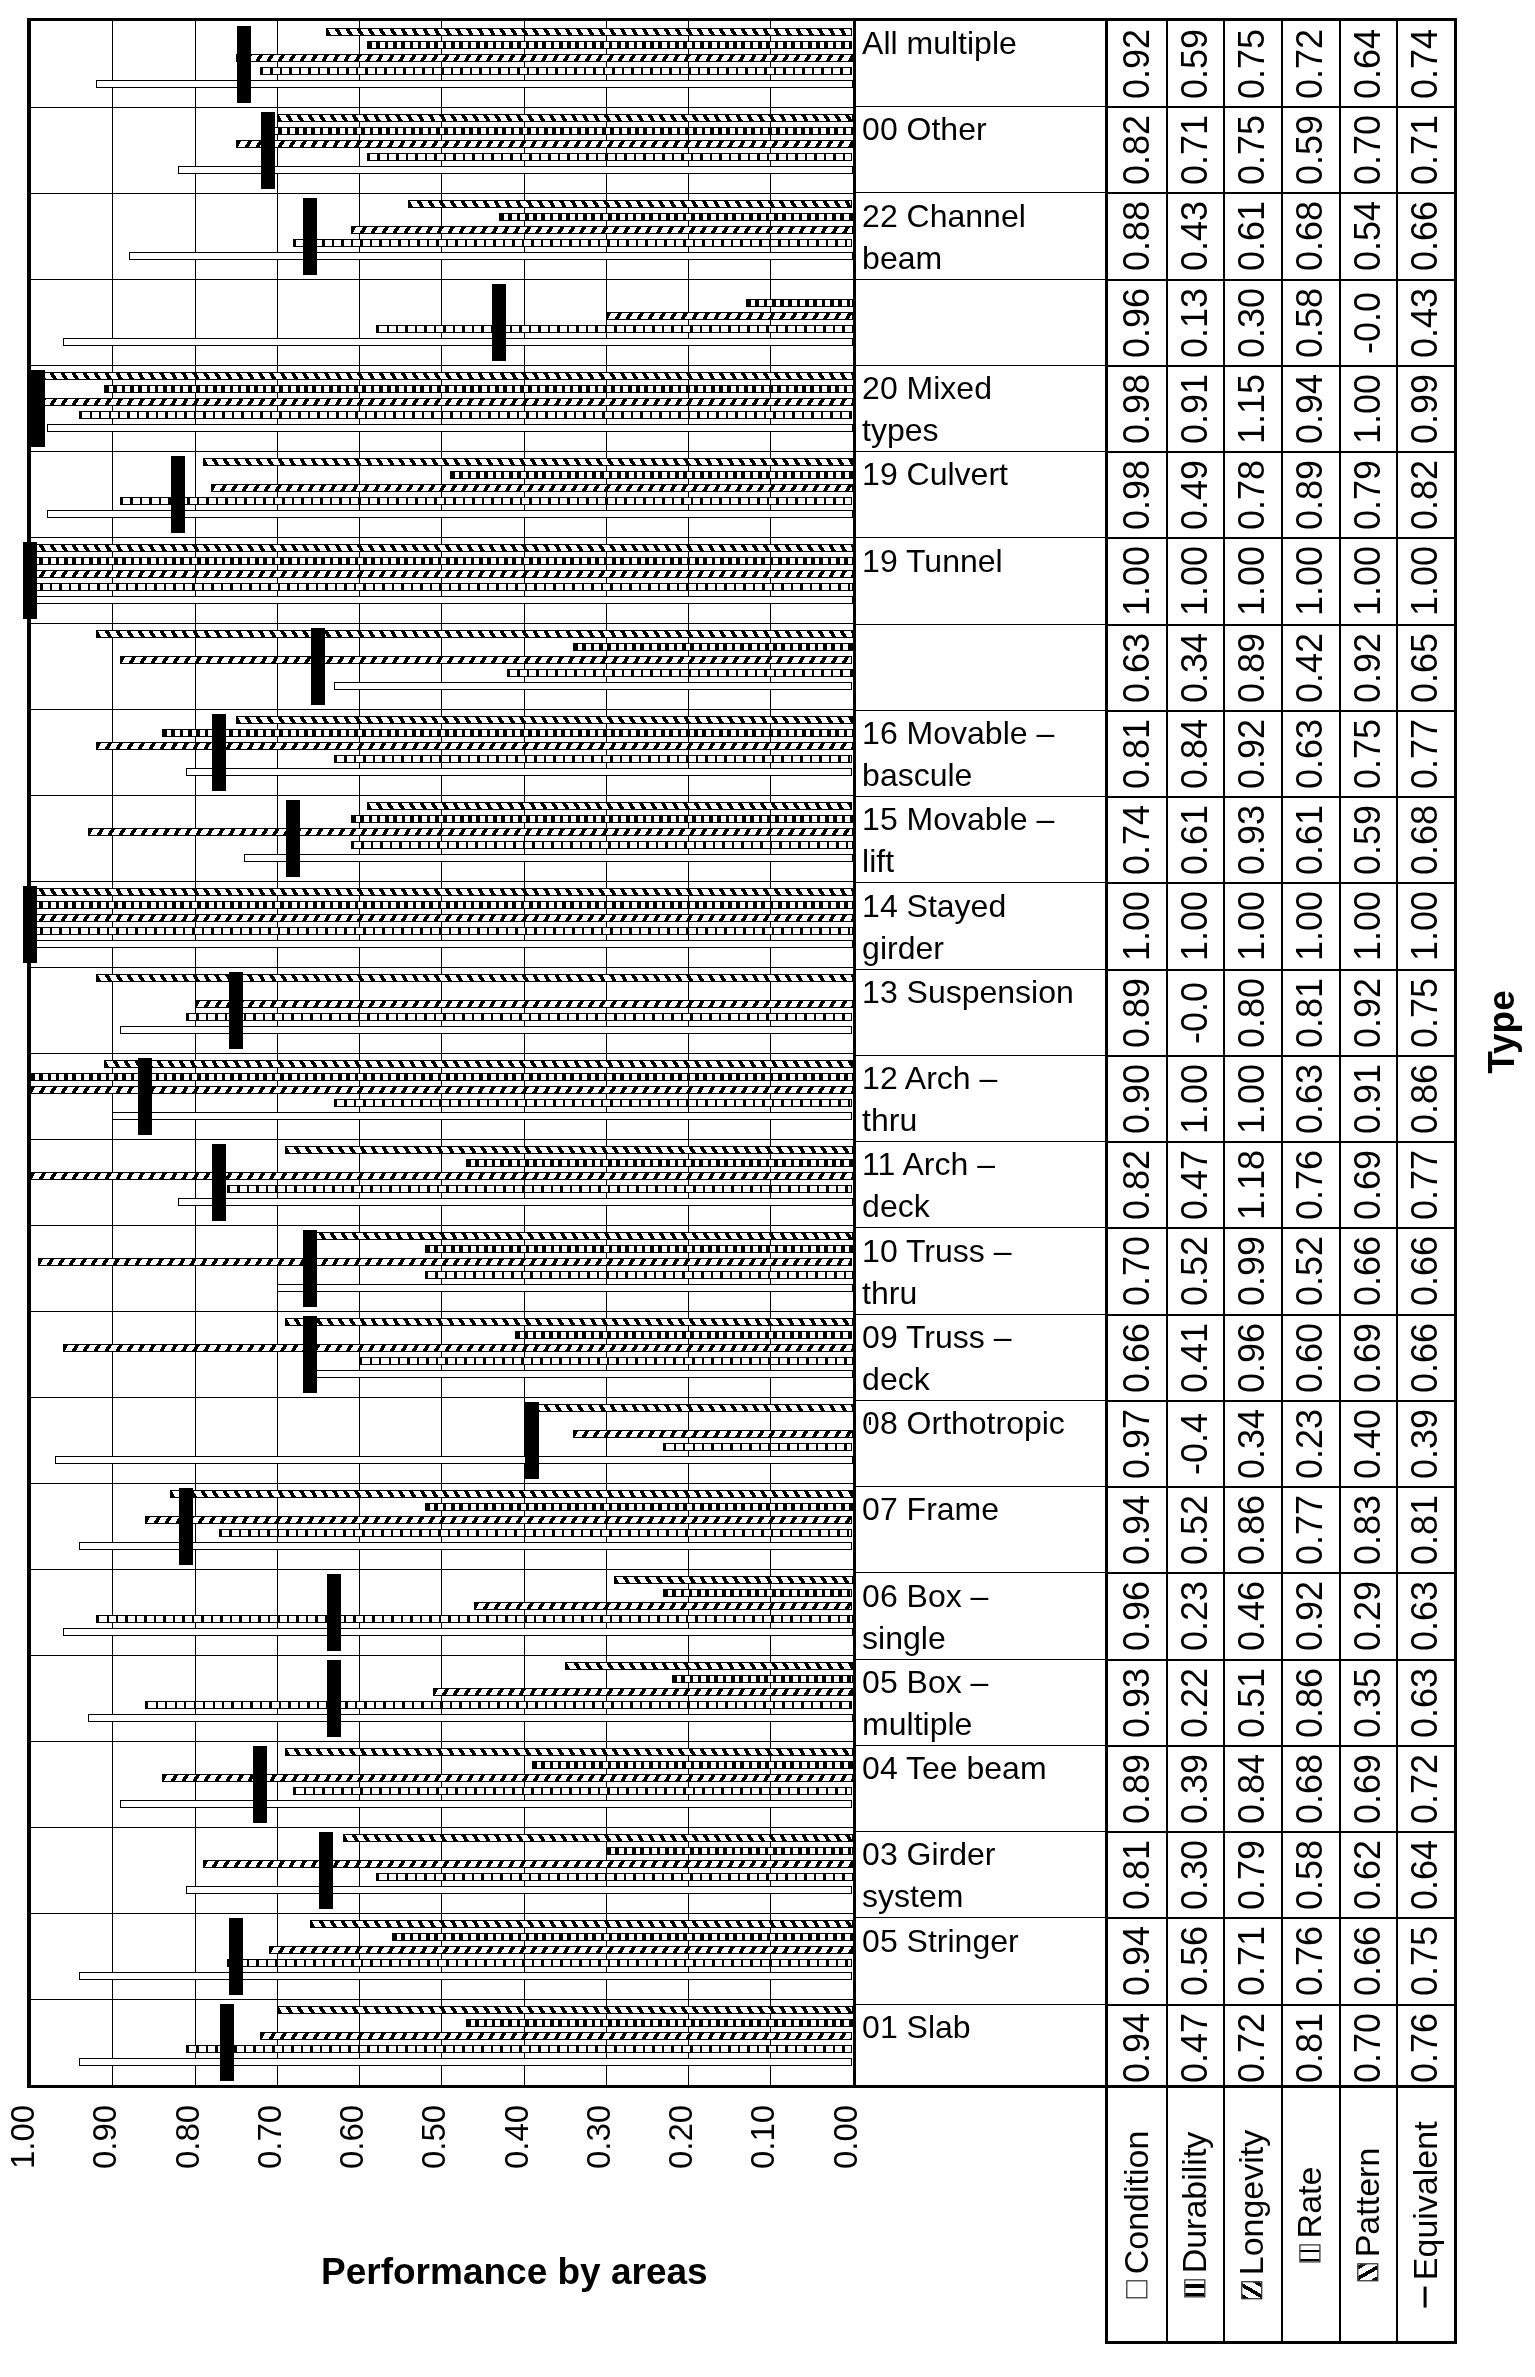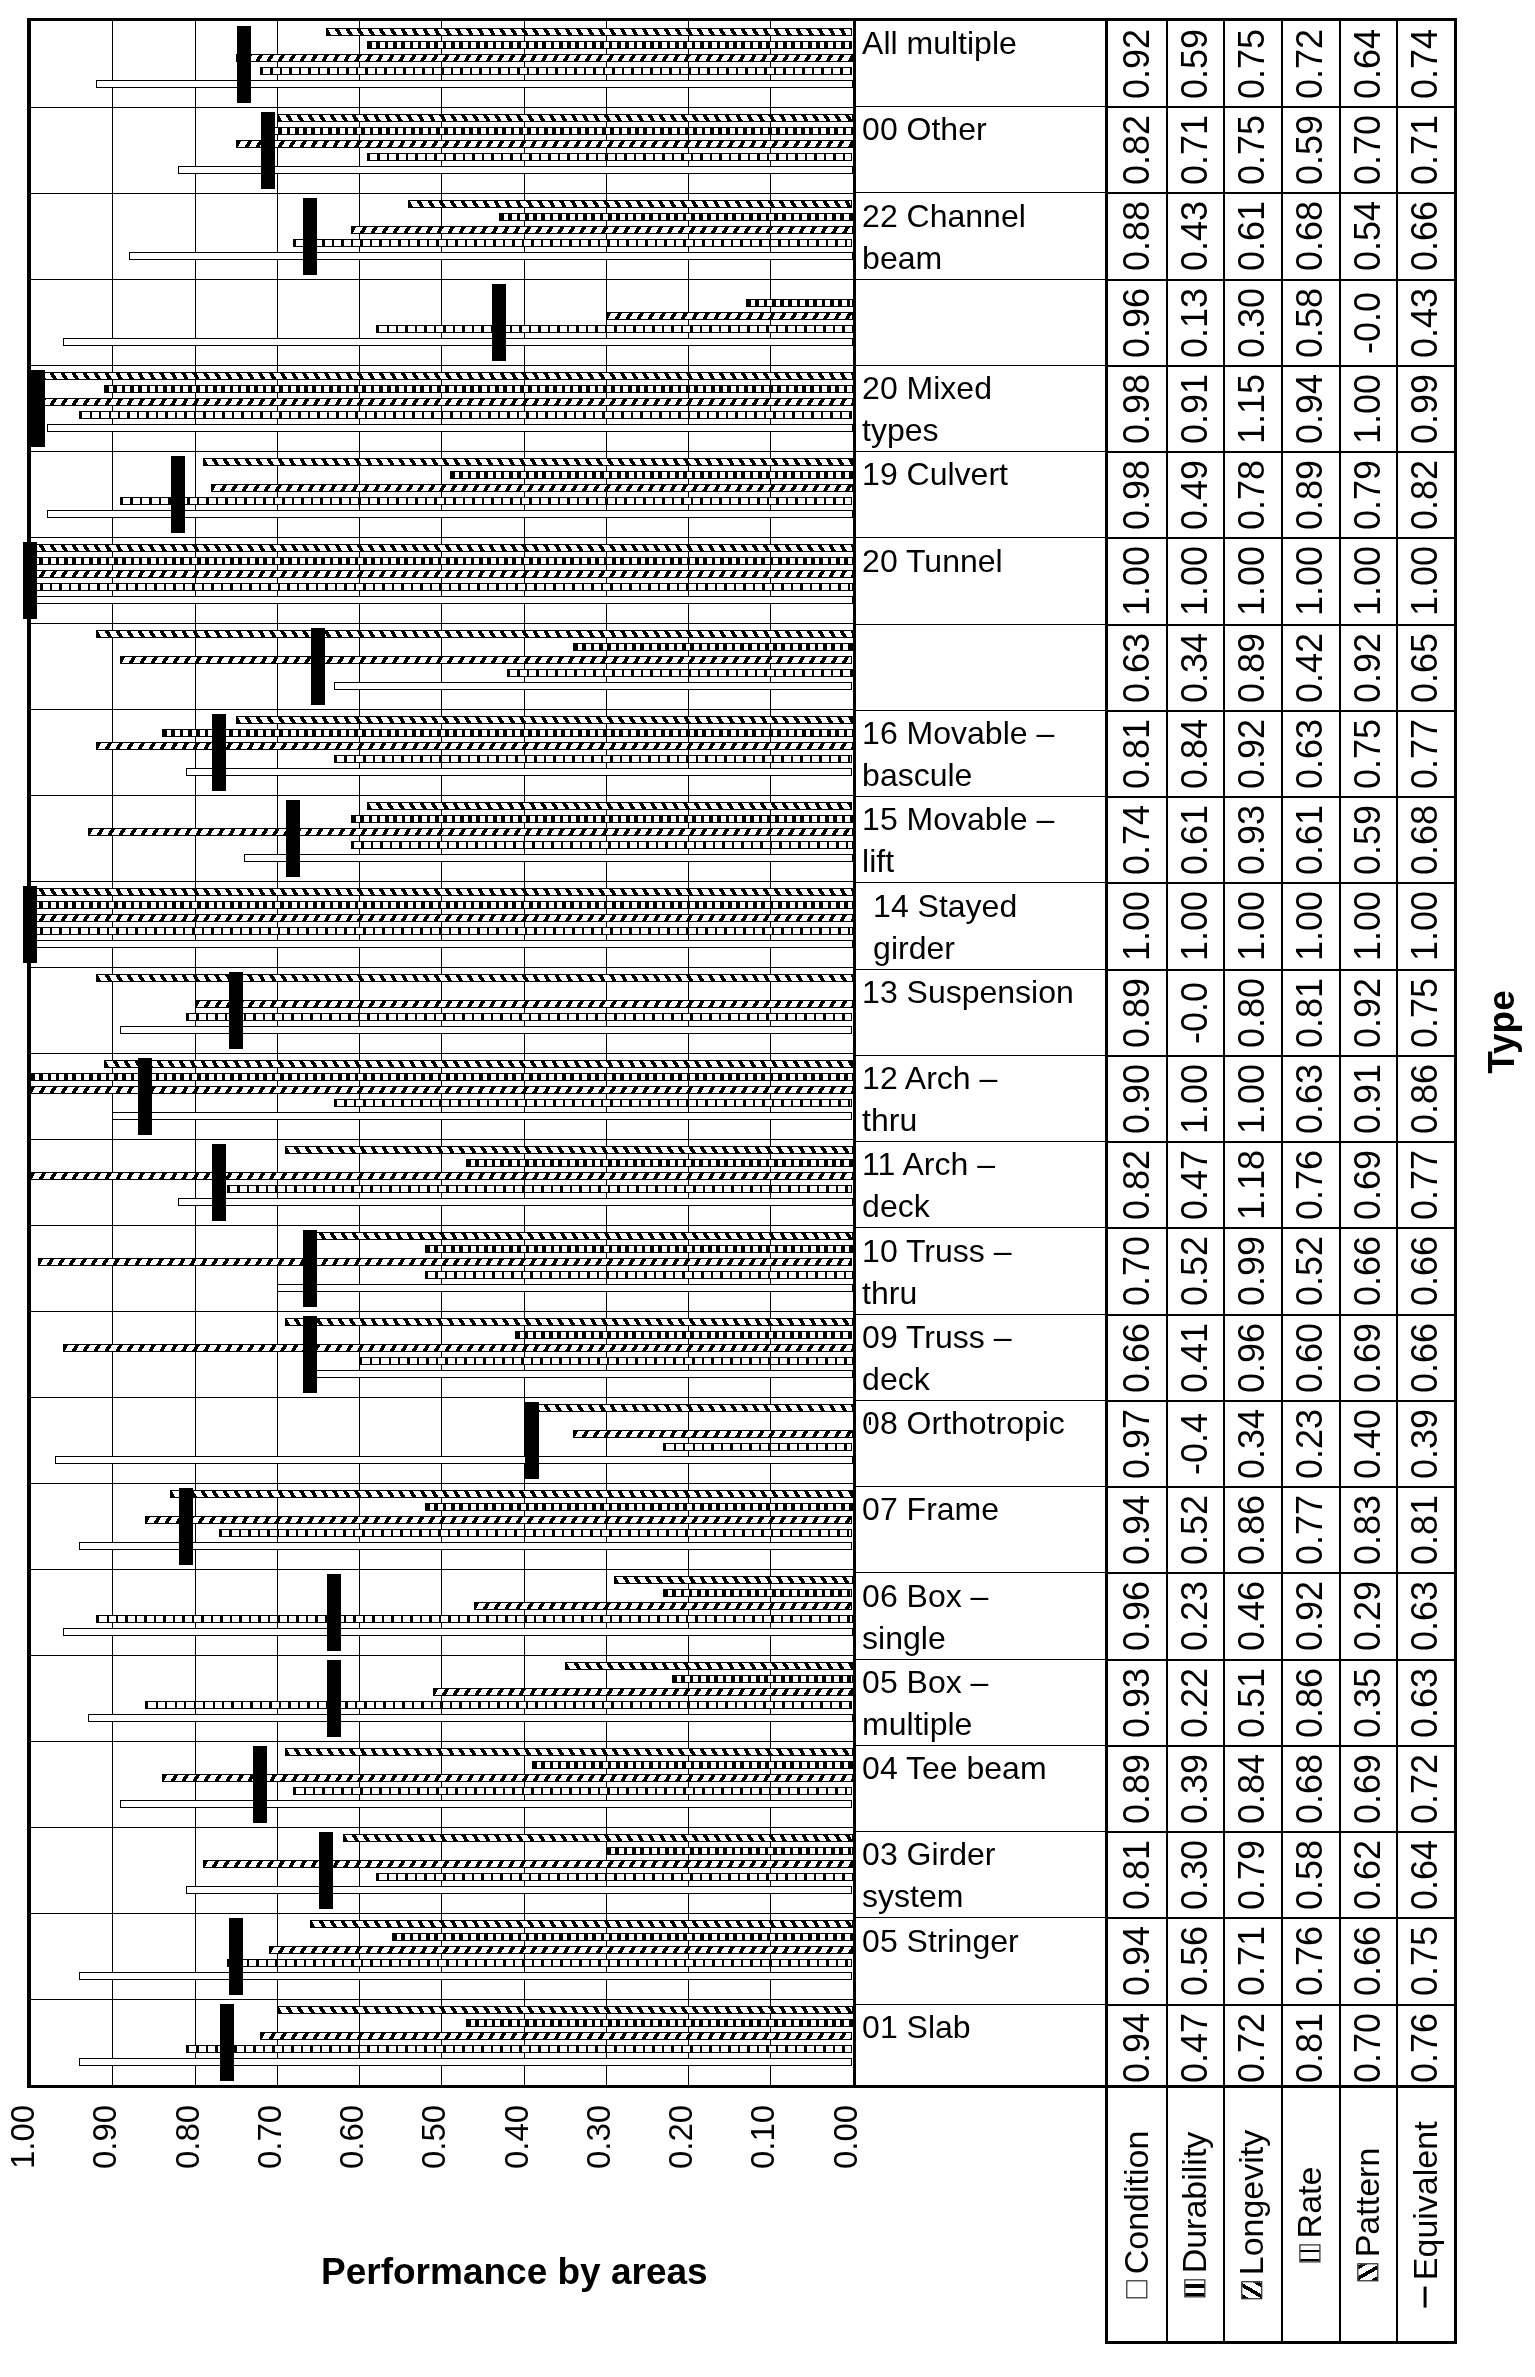--- a/index.html
+++ b/index.html
@@ -219,30 +219,30 @@
     <div class="labline" style="top: 85px;"></div>
     <div class="lab" style="top: 174px;">22 Channel
     beam</div>
     <div class="labline" style="top: 171px;"></div>
     <div class="labline" style="top: 258px;"></div>
     <div class="lab" style="top: 346px;">20 Mixed
     types</div>
     <div class="labline" style="top: 344px;"></div>
     <div class="lab" style="top: 432px;">19 Culvert</div>
     <div class="labline" style="top: 430px;"></div>
-    <div class="lab" style="top: 519px;">20 Tunnel</div>
+    <div class="lab" style="top: 519px;">19 Tunnel</div>
     <div class="labline" style="top: 516px;"></div>
     <div class="labline" style="top: 603px;"></div>
     <div class="lab" style="top: 691px;">16 Movable –
     bascule</div>
     <div class="labline" style="top: 689px;"></div>
     <div class="lab" style="top: 777px;">15 Movable –
     lift</div>
     <div class="labline" style="top: 775px;"></div>
-    <div class="lab" style="top: 864px; margin-left: 11px;">14 Stayed
+    <div class="lab" style="top: 864px;">14 Stayed
     girder</div>
     <div class="labline" style="top: 861px;"></div>
     <div class="lab" style="top: 950px;">13 Suspension</div>
     <div class="labline" style="top: 948px;"></div>
     <div class="lab" style="top: 1036px;">12 Arch –
     thru</div>
     <div class="labline" style="top: 1034px;"></div>
     <div class="lab" style="top: 1122px;">11 Arch –
     deck</div>
     <div class="labline" style="top: 1120px;"></div>

